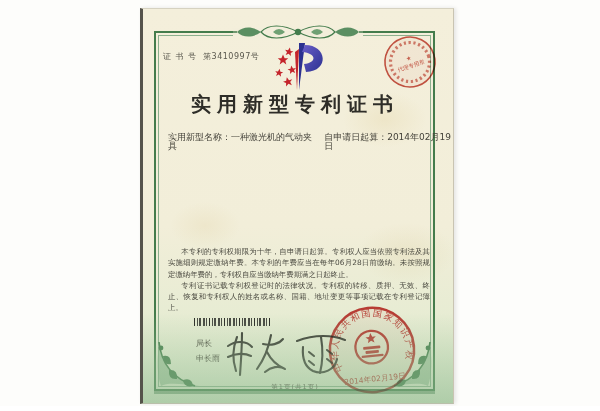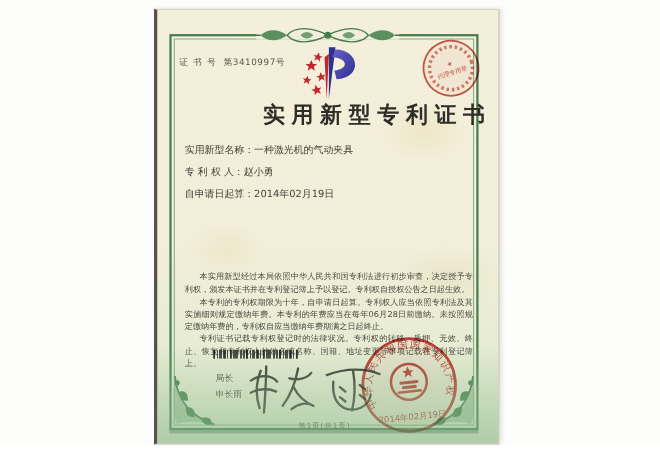--- a/index.html
+++ b/index.html
@@ -22,24 +22,24 @@
   .frame-inner{position:absolute;inset:2px;border:1px solid #8cb08e;}
   .frame-bottom-band{position:absolute;left:11px;right:18px;bottom:9px;height:3px;background:#3f7549;opacity:.55;}
   .ornament-top{position:absolute;left:50%;transform:translateX(-50%);top:13px;width:170px;height:20px;}
   .corner{position:absolute;width:58px;height:58px;}
   .corner.bl{left:12px;bottom:13px;}
   .corner.br{right:19px;bottom:13px;transform:scaleX(-1);}
   
   .certno{position:absolute;left:20px;top:42px;font-size:8px;color:#5a584e;letter-spacing:1px;}
   .certno .num{margin-left:6px;letter-spacing:.5px;}
   .logo{position:absolute;left:125px;top:31px;width:64px;height:52px;}
-  .title{position:absolute;left:0;right:6px;top:82px;text-align:right;
+  .title{position:absolute;left:0;right:6px;top:82px;text-align:center;
          font-family:"DejaVu Serif","Liberation Serif",serif;font-weight:bold;
          font-size:20px;letter-spacing:6px;color:#2e2d28;}
-  .fields{position:absolute;left:25px;top:124px;display:flex;flex-direction:column;gap:11px;
+  .fields{position:absolute;left:25px;top:124px;display:flex;flex-direction:row;gap:11px;
           font-size:9px;line-height:9px;color:#44423a;}
   .fields .row span{display:inline;}
   .paras{position:absolute;left:25px;top:237px;width:262px;font-size:7.4px;line-height:1.52;
          color:#4b4a41;text-align:justify;}
   .paras p{margin:0;text-indent:1.8em;}
   .barcode{position:absolute;left:51px;top:309px;width:77px;height:8px;
          background:repeating-linear-gradient(90deg,#2b2b28 0 1.5px,transparent 1.5px 3px),
                     repeating-linear-gradient(90deg,#2b2b28 0 1px,transparent 1px 5px);
          background-blend-mode:multiply;opacity:.85;}
   .officer{position:absolute;left:53px;top:331px;font-size:8px;color:#4a483f;line-height:1;}
@@ -114,29 +114,25 @@
       <use href="#star" transform="translate(20,42) scale(1.0) rotate(-14)" fill="#c4242b"></use>
     </svg>
 
     <div class="title">实用新型专利证书</div>
 
     <div class="fields">
       <div class="row">
         <span>实用新型名称：</span><span>一种激光机的气动夹具</span>
       </div>
       <div class="row">
-        <span>专 利 权 人：</span><span>赵小勇</span>
-      </div>
-      <div class="row">
         <span>自申请日起算：</span><span>2014年02月19日</span>
       </div>
     </div>
 
     <div class="paras">
-      <p>本实用新型经过本局依照中华人民共和国专利法进行初步审查，决定授予专利权，颁发本证书并在专利登记簿上予以登记。专利权自授权公告之日起生效。</p>
       <p>本专利的专利权期限为十年，自申请日起算。专利权人应当依照专利法及其实施细则规定缴纳年费。本专利的年费应当在每年06月28日前缴纳。未按照规定缴纳年费的，专利权自应当缴纳年费期满之日起终止。</p>
       <p>专利证书记载专利权登记时的法律状况。专利权的转移、质押、无效、终止、恢复和专利权人的姓名或名称、国籍、地址变更等事项记载在专利登记簿上。</p>
     </div>
 
     <div class="barcode"></div>
 
     <div class="officer">
       <div>局长</div>
       <div class="name">申长雨</div>
     </div>

